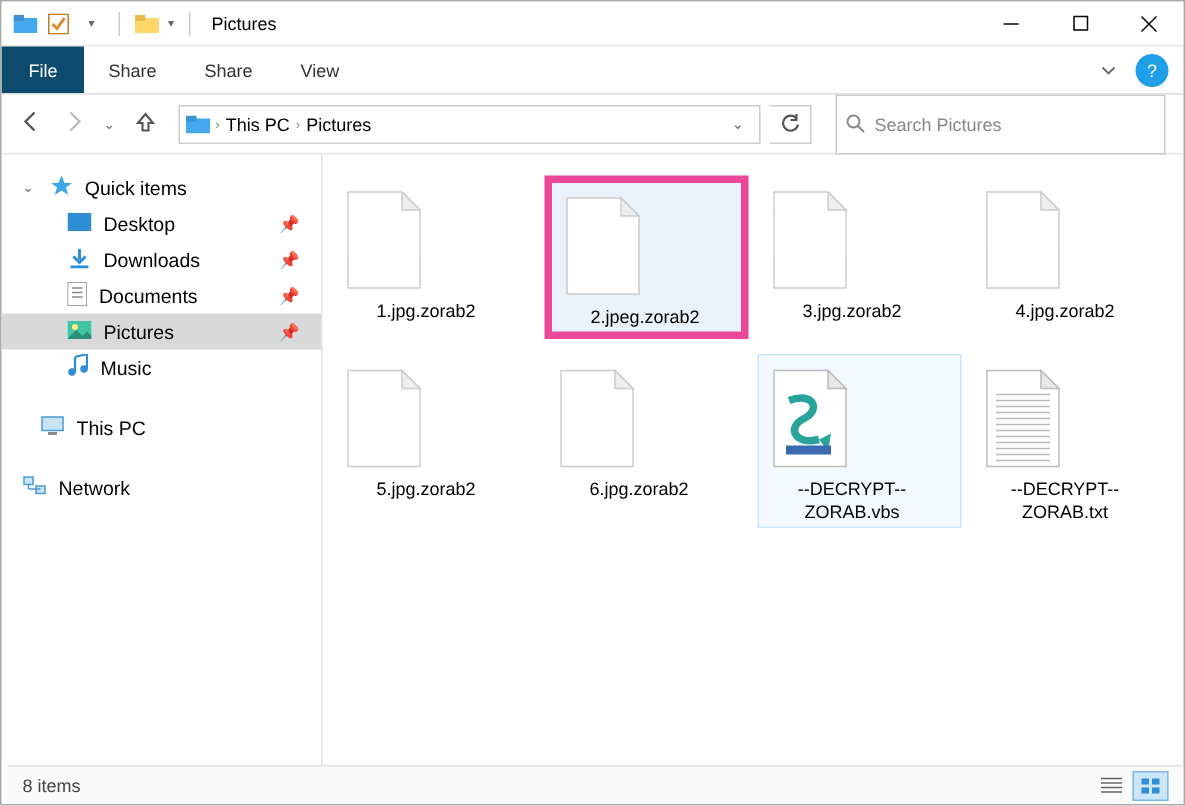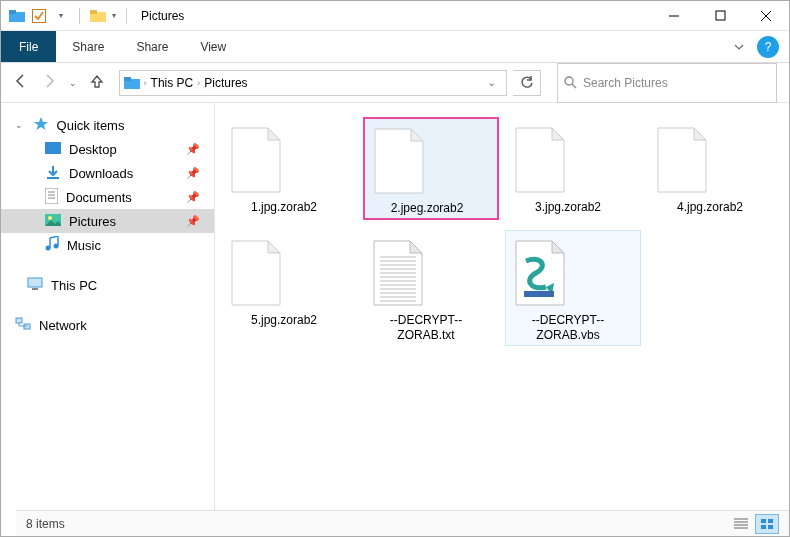--- a/index.html
+++ b/index.html
@@ -42,27 +42,27 @@
 .side-item.head { padding-left: 14px; font-size: 13px; }
 .side-item.head .caret { font-size: 9px; color: #666; margin-right: 2px; }
 .side-item.child { padding-left: 44px; }
 .side-item.child .pin { margin-left: auto; margin-right: 14px; color: #888; font-size: 11px; }
 .side-item.selected { background: #d9d9d9; }
 
 
 .content { flex: 1; padding: 14px 6px; }
 .grid { display: grid; grid-template-columns: repeat(4, 1fr); gap: 10px 6px; }
 .file-cell { display: flex; flex-direction: column; padding: 6px 2px 2px; border: 1px solid transparent; }
-.file-cell.selected { border: 2px solid #ec4899; background: #e8f2fb; }
+.file-cell.selected { border: 5px solid #ec4899; background: #e8f2fb; }
 .file-cell.hover { border: 1px solid #cde6f7; background: #f3f9fe; }
 .file-label { font-size: 12px; text-align: center; margin-top: 4px; color: #000; max-width: 120px; word-break: break-word; line-height: 1.25; }
 .file-icon { width: 64px; height: 72px; display: flex; align-items: center; justify-content: center; }
 
 
-.statusbar { position: absolute; bottom: 0; left: 15px; right: 0; height: 26px; border-top: 1px solid #e0e0e0; display: flex; align-items: center; padding: 0 10px; font-size: 12px; color: #444; background: #fafafa; }
+.statusbar { position: absolute; bottom: 0; left: 4px; right: 0; height: 26px; border-top: 1px solid #e0e0e0; display: flex; align-items: center; padding: 0 10px; font-size: 12px; color: #444; background: #fafafa; }
 .statusbar .right { margin-left: auto; display: flex; gap: 2px; }
 .view-btn { width: 24px; height: 20px; border: 1px solid transparent; display: flex; align-items: center; justify-content: center; }
 .view-btn.active { border: 1px solid #7fb7e6; background: #cde6f7; }
 
 </style>
 </head>
 <body>
 
 <div class="titlebar">
   <div class="left-icons">
@@ -291,20 +291,41 @@
           <div class="file-label">4.jpg.zorab2</div>
         </div>
         <div class="file-cell">
           <div class="file-icon">
             <svg width="56" height="68" viewBox="0 0 56 68">
               <path d="M4 2 H40 L52 14 V66 H4 Z" fill="#fff" stroke="#ccc"></path>
               <path d="M40 2 V14 H52 Z" fill="#eee" stroke="#ccc"></path>
             </svg>
           </div>
           <div class="file-label">5.jpg.zorab2</div>
+        </div>
+        <div class="file-cell">
+          <div class="file-icon">
+            <svg width="56" height="68" viewBox="0 0 56 68">
+              <path d="M4 2 H40 L52 14 V66 H4 Z" fill="#fff" stroke="#ccc"></path>
+              <path d="M40 2 V14 H52 Z" fill="#eee" stroke="#ccc"></path>
+            </svg>
+          </div>
+          <div class="file-label">6.jpg.zorab2</div>
+        </div>
+        <div class="file-cell hover">
+          <div class="file-icon">
+            <svg width="56" height="68" viewBox="0 0 56 68">
+              <path d="M4 2 H40 L52 14 V66 H4 Z" fill="#fff" stroke="#bbb"></path>
+              <path d="M40 2 V14 H52 Z" fill="#e8e8e8" stroke="#bbb"></path>
+              <path d="M14 22 C 30 16, 36 28, 24 34 C 12 40, 18 52, 34 48" stroke="#2aa39b" stroke-width="5" fill="none"></path>
+              <path d="M34 48 L42 44 L40 56 Z" fill="#2aa39b"></path>
+              <rect x="12" y="52" width="30" height="6" fill="#3a6ab0"></rect>
+            </svg>
+          </div>
+          <div class="file-label">--DECRYPT--ZORAB.vbs</div>
         </div>
         <div class="file-cell">
           <div class="file-icon">
             <svg width="56" height="68" viewBox="0 0 56 68">
               <path d="M4 2 H40 L52 14 V66 H4 Z" fill="#fff" stroke="#bbb"></path>
               <path d="M40 2 V14 H52 Z" fill="#e8e8e8" stroke="#bbb"></path>
               <line x1="10" y1="18" x2="46" y2="18" stroke="#bbb" stroke-width="1"></line>
               <line x1="10" y1="22" x2="46" y2="22" stroke="#bbb" stroke-width="1"></line>
               <line x1="10" y1="26" x2="46" y2="26" stroke="#bbb" stroke-width="1"></line>
               <line x1="10" y1="30" x2="46" y2="30" stroke="#bbb" stroke-width="1"></line>
@@ -313,32 +334,20 @@
               <line x1="10" y1="42" x2="46" y2="42" stroke="#bbb" stroke-width="1"></line>
               <line x1="10" y1="46" x2="46" y2="46" stroke="#bbb" stroke-width="1"></line>
               <line x1="10" y1="50" x2="46" y2="50" stroke="#bbb" stroke-width="1"></line>
               <line x1="10" y1="54" x2="46" y2="54" stroke="#bbb" stroke-width="1"></line>
               <line x1="10" y1="58" x2="46" y2="58" stroke="#bbb" stroke-width="1"></line>
               <line x1="10" y1="62" x2="46" y2="62" stroke="#bbb" stroke-width="1"></line>
             </svg>
           </div>
           <div class="file-label">--DECRYPT--ZORAB.txt</div>
         </div>
-        <div class="file-cell hover">
-          <div class="file-icon">
-            <svg width="56" height="68" viewBox="0 0 56 68">
-              <path d="M4 2 H40 L52 14 V66 H4 Z" fill="#fff" stroke="#bbb"></path>
-              <path d="M40 2 V14 H52 Z" fill="#e8e8e8" stroke="#bbb"></path>
-              <path d="M14 22 C 30 16, 36 28, 24 34 C 12 40, 18 52, 34 48" stroke="#2aa39b" stroke-width="5" fill="none"></path>
-              <path d="M34 48 L42 44 L40 56 Z" fill="#2aa39b"></path>
-              <rect x="12" y="52" width="30" height="6" fill="#3a6ab0"></rect>
-            </svg>
-          </div>
-          <div class="file-label">--DECRYPT--ZORAB.vbs</div>
-        </div>
       </div>
   </div>
 </div>
 
 <div class="statusbar">
   <span>8 items</span>
   <div class="right">
     <div class="view-btn">
       <svg width="14" height="12" viewBox="0 0 14 12">
           <line x1="0" y1="1" x2="14" y2="1" stroke="#666"></line>

